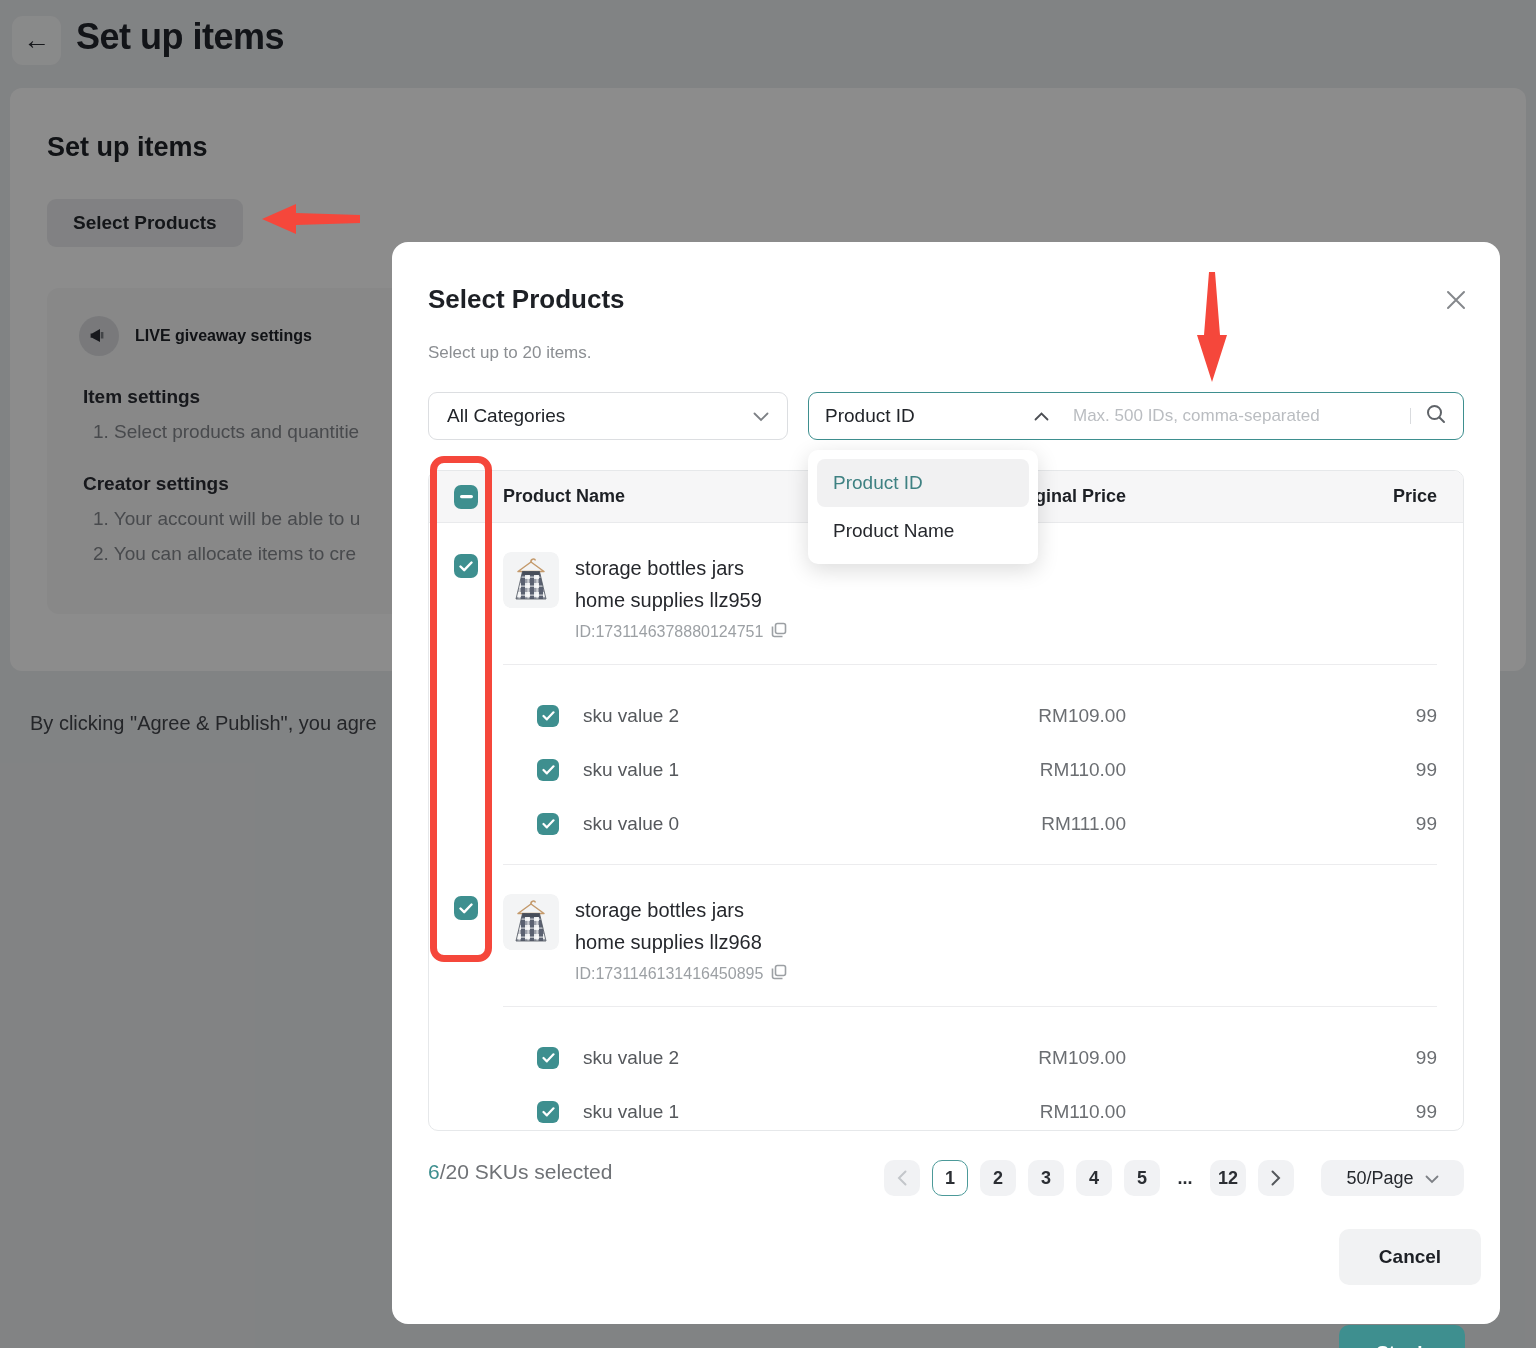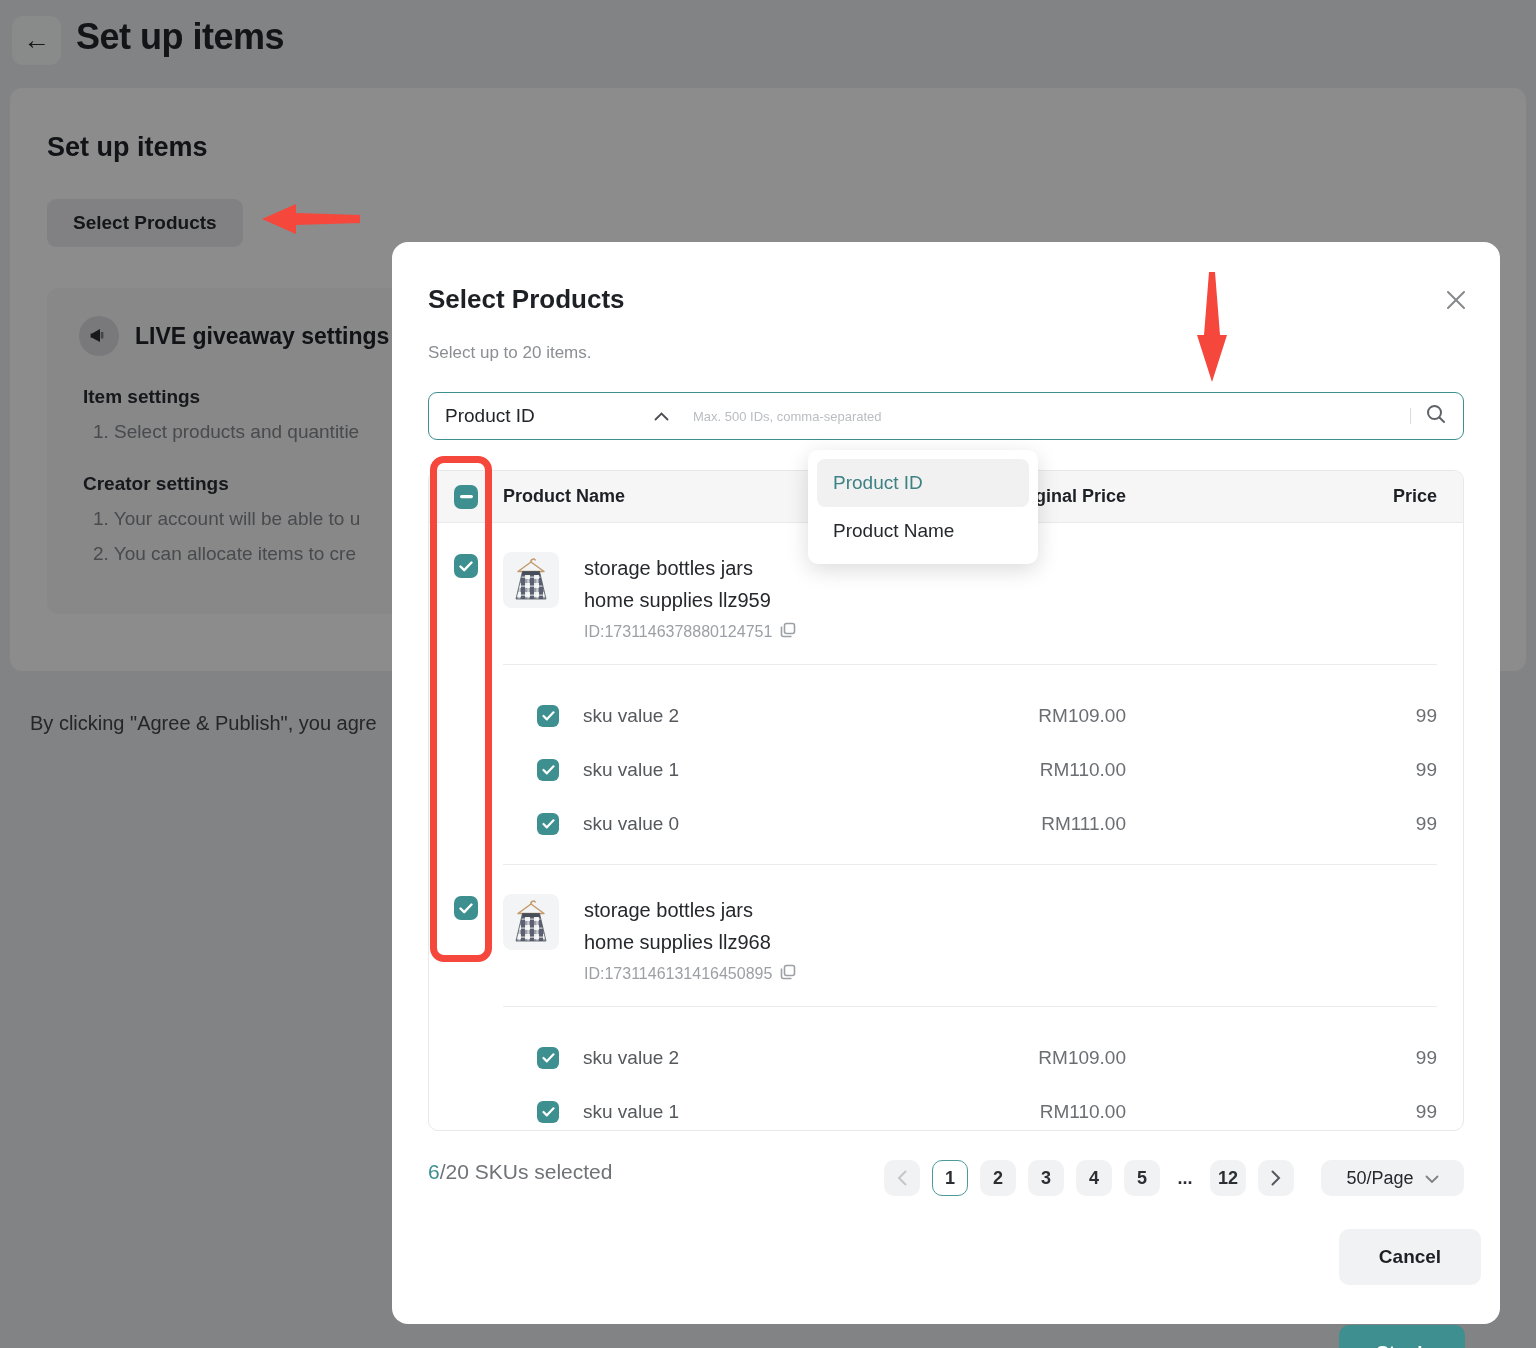--- a/index.html
+++ b/index.html
@@ -15,21 +15,21 @@
   .main-card { position:absolute; left:10px; top:88px; width:1516px; height:583px; background:#ffffff; border-radius:12px; }
   .card-heading { position:absolute; left:37px; top:44px; font-size:27px; font-weight:700; color:#202329; }
   .select-products-btn { position:absolute; left:37px; top:111px; height:48px; padding:0 26px;
               background:#ebecee; border:none; border-radius:9px; font-size:19px; font-weight:600;
               color:#26292f; display:flex; align-items:center; cursor:pointer; }
   .giveaway-panel { position:absolute; left:37px; top:200px; width:1240px; height:326px;
               background:#f7f7f8; border-radius:12px; padding:28px 32px; }
   .panel-header { display:flex; align-items:center; gap:16px; }
   .megaphone-circle { width:40px; height:40px; border-radius:50%; background:#dcdde0;
               display:flex; align-items:center; justify-content:center; }
-  .panel-title { font-size:23px; font-weight:700; color:#202329; }
+  .panel-title { font-size:16px; font-weight:700; color:#202329; }
   .settings-block { margin-top:30px; margin-left:4px; }
   .settings-title { font-size:19px; font-weight:600; color:#2a2d33; }
   .settings-item { font-size:19px; color:#84878c; margin-top:13px; margin-left:10px; }
   .agree-note { position:absolute; left:30px; top:712px; font-size:20px; color:#43464c; }
 
   
   .overlay { position:absolute; inset:0; background:rgba(0,0,0,0.45); z-index:5; }
   .modal { position:absolute; left:392px; top:242px; width:1108px; height:1082px;
            background:#fff; border-radius:16px; z-index:10; }
   .modal-title { position:absolute; left:36px; top:42px; font-size:26px; font-weight:700; color:#1d2025; }
@@ -37,21 +37,21 @@
   .modal-subtitle { position:absolute; left:36px; top:101px; font-size:17px; color:#8b8e92; }
 
   .filter-row { position:absolute; left:36px; top:150px; width:1036px; display:flex; gap:20px; }
   .category-select { width:360px; height:48px; border:1px solid #dcdee1; border-radius:9px;
            display:flex; align-items:center; justify-content:space-between; padding:0 18px;
            font-size:19px; color:#212429; cursor:pointer; background:#fff; }
   .search-box { flex:1; height:48px; border:1.5px solid #3e8f8f; border-radius:9px;
            display:flex; align-items:center; padding:0 16px; background:#fff; }
   .search-type-wrap { width:224px; display:flex; align-items:center; justify-content:space-between; cursor:pointer; }
   .search-type { font-size:19px; color:#212429; }
-  .search-placeholder { flex:1; font-size:13px; color:#babdc1; border:none; outline:none; background:transparent; }
+  .search-placeholder { flex:1; font-size:17px; color:#babdc1; border:none; outline:none; background:transparent; }
   .search-placeholder::placeholder { color:#babdc1; }
   .search-divider { width:1px; height:16px; background:#d9dbde; margin:0 14px 0 6px; }
 
   .search-dropdown { position:absolute; left:416px; top:208px; width:230px; background:#fff;
            border-radius:10px; box-shadow:0 6px 22px rgba(0,0,0,0.14); padding:9px; z-index:25; }
   .dropdown-option { padding:13px 16px; font-size:19px; border-radius:8px; color:#26282d; cursor:pointer; }
   .dropdown-option.selected { background:#f1f1f2; color:#3e8182; }
 
   
   .products-table { position:absolute; left:36px; top:228px; width:1036px; height:661px;
@@ -60,21 +60,21 @@
   .thead { height:52px; background:#f6f6f7; border-bottom:1px solid #e9eaec; }
   .th { font-size:18px; font-weight:700; color:#1d2025; }
   .t-right { text-align:right; }
   .pad-r { padding-right:26px; }
   .cb { background:#3e8f8f; border-radius:7px; display:flex; align-items:center; justify-content:center;
         margin:0 auto; cursor:pointer; flex:none; }
   .cb-24 { width:24px; height:24px; }
   .cb-22 { width:22px; height:22px; border-radius:6px; margin:0; }
   .product-row { padding:29px 0 22px; align-items:start; }
   .product-row .cb-24 { margin-top:2px; }
-  .product-info { display:flex; gap:25px; }
+  .product-info { display:flex; gap:16px; }
   .product-img { width:56px; height:56px; border-radius:8px; flex:none; }
   .product-name { font-size:20px; color:#26282d; line-height:32px; }
   .product-id { display:flex; align-items:center; gap:8px; font-size:16px; color:#9ca0a4; margin-top:6px; }
   .divider { border-top:1px solid #ececee; margin-left:74px; margin-right:26px; }
   .sku-group { padding:24px 0 13px; }
   .sku-row { height:54px; }
   .sku-cell { display:flex; align-items:center; gap:24px; padding-left:34px; }
   .sku-label { font-size:19px; color:#55585c; }
   .td-val { font-size:19px; color:#6b6e72; }
 
@@ -160,20 +160,28 @@
 <div class="modal">
   <div class="modal-title">Select Products</div>
   <div class="modal-close">
     <svg width="24" height="24" viewBox="0 0 24 24">
       <path d="M4 4 L20 20 M20 4 L4 20" stroke="#85888c" stroke-width="2" stroke-linecap="round"></path>
     </svg>
   </div>
   <div class="modal-subtitle">Select up to 20 items.</div>
 
   <div class="filter-row">
+    <div class="category-select">
+      <span>All Categories</span>
+      <span>
+        <svg width="16" height="10" viewBox="0 0 16 10">
+            <path d="M1.5 1.5 L8 8 L14.5 1.5" fill="none" stroke="#7d8085" stroke-width="1.8" stroke-linecap="round"></path>
+          </svg>
+      </span>
+    </div>
     <div class="search-box">
       <div class="search-type-wrap">
         <span class="search-type">Product ID</span>
         <span>
           <svg width="15" height="9" viewBox="0 0 15 9">
               <path d="M1.5 7.5 L7.5 1.5 L13.5 7.5" fill="none" stroke="#4b4e53" stroke-width="1.8" stroke-linecap="round"></path>
             </svg>
         </span>
       </div>
       <input class="search-placeholder" style="margin-left: 24px;" placeholder="Max. 500 IDs, comma-separated">

